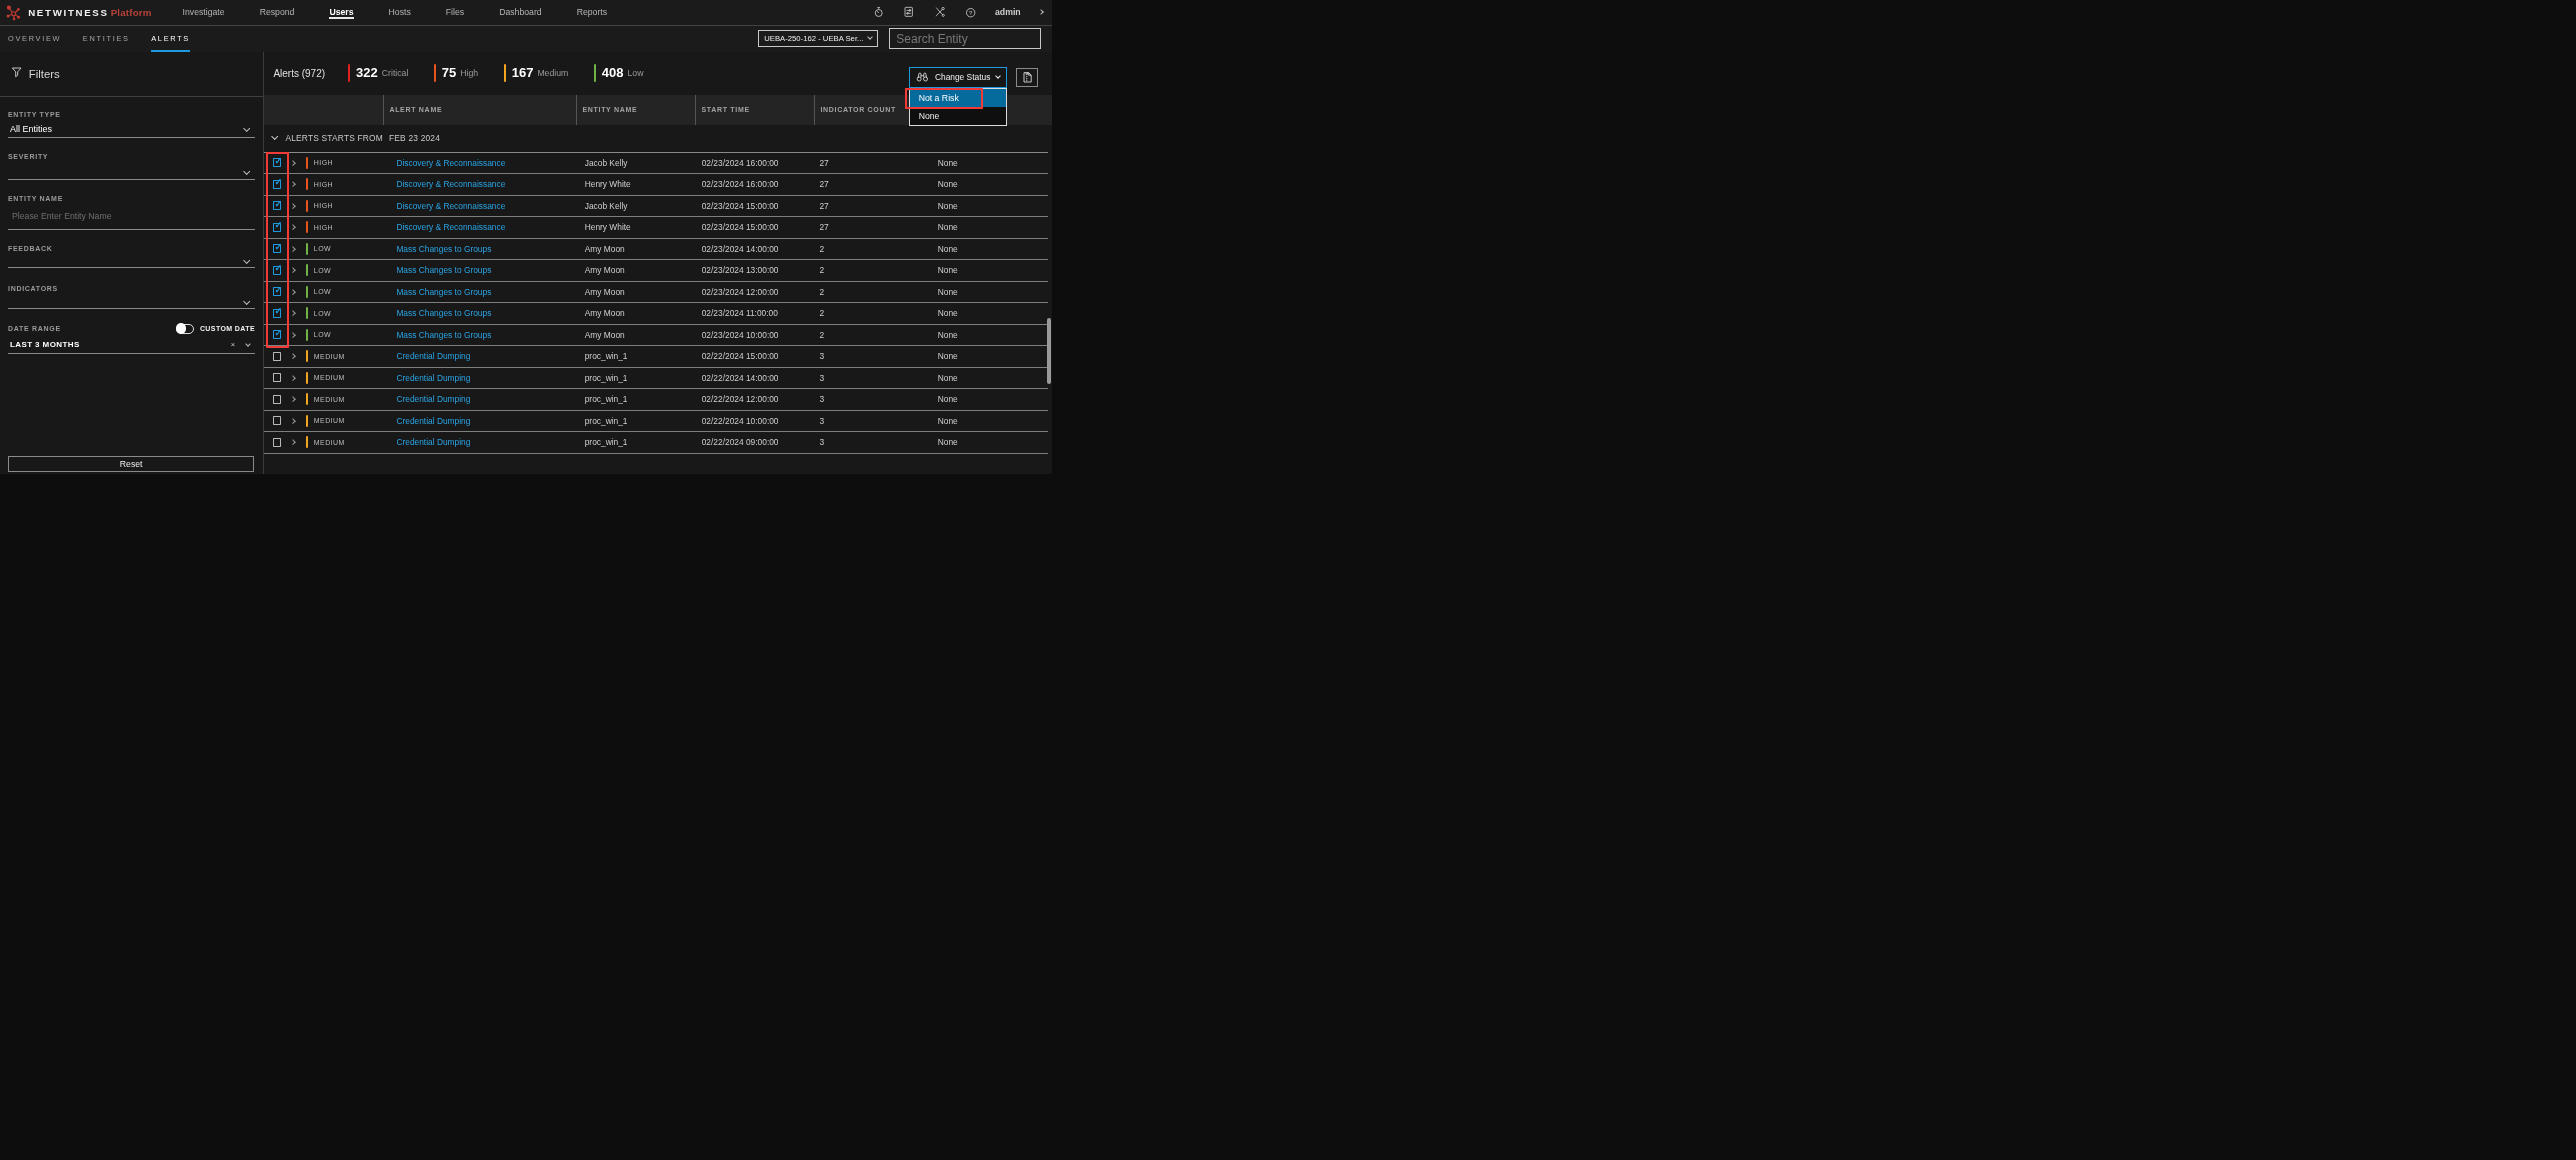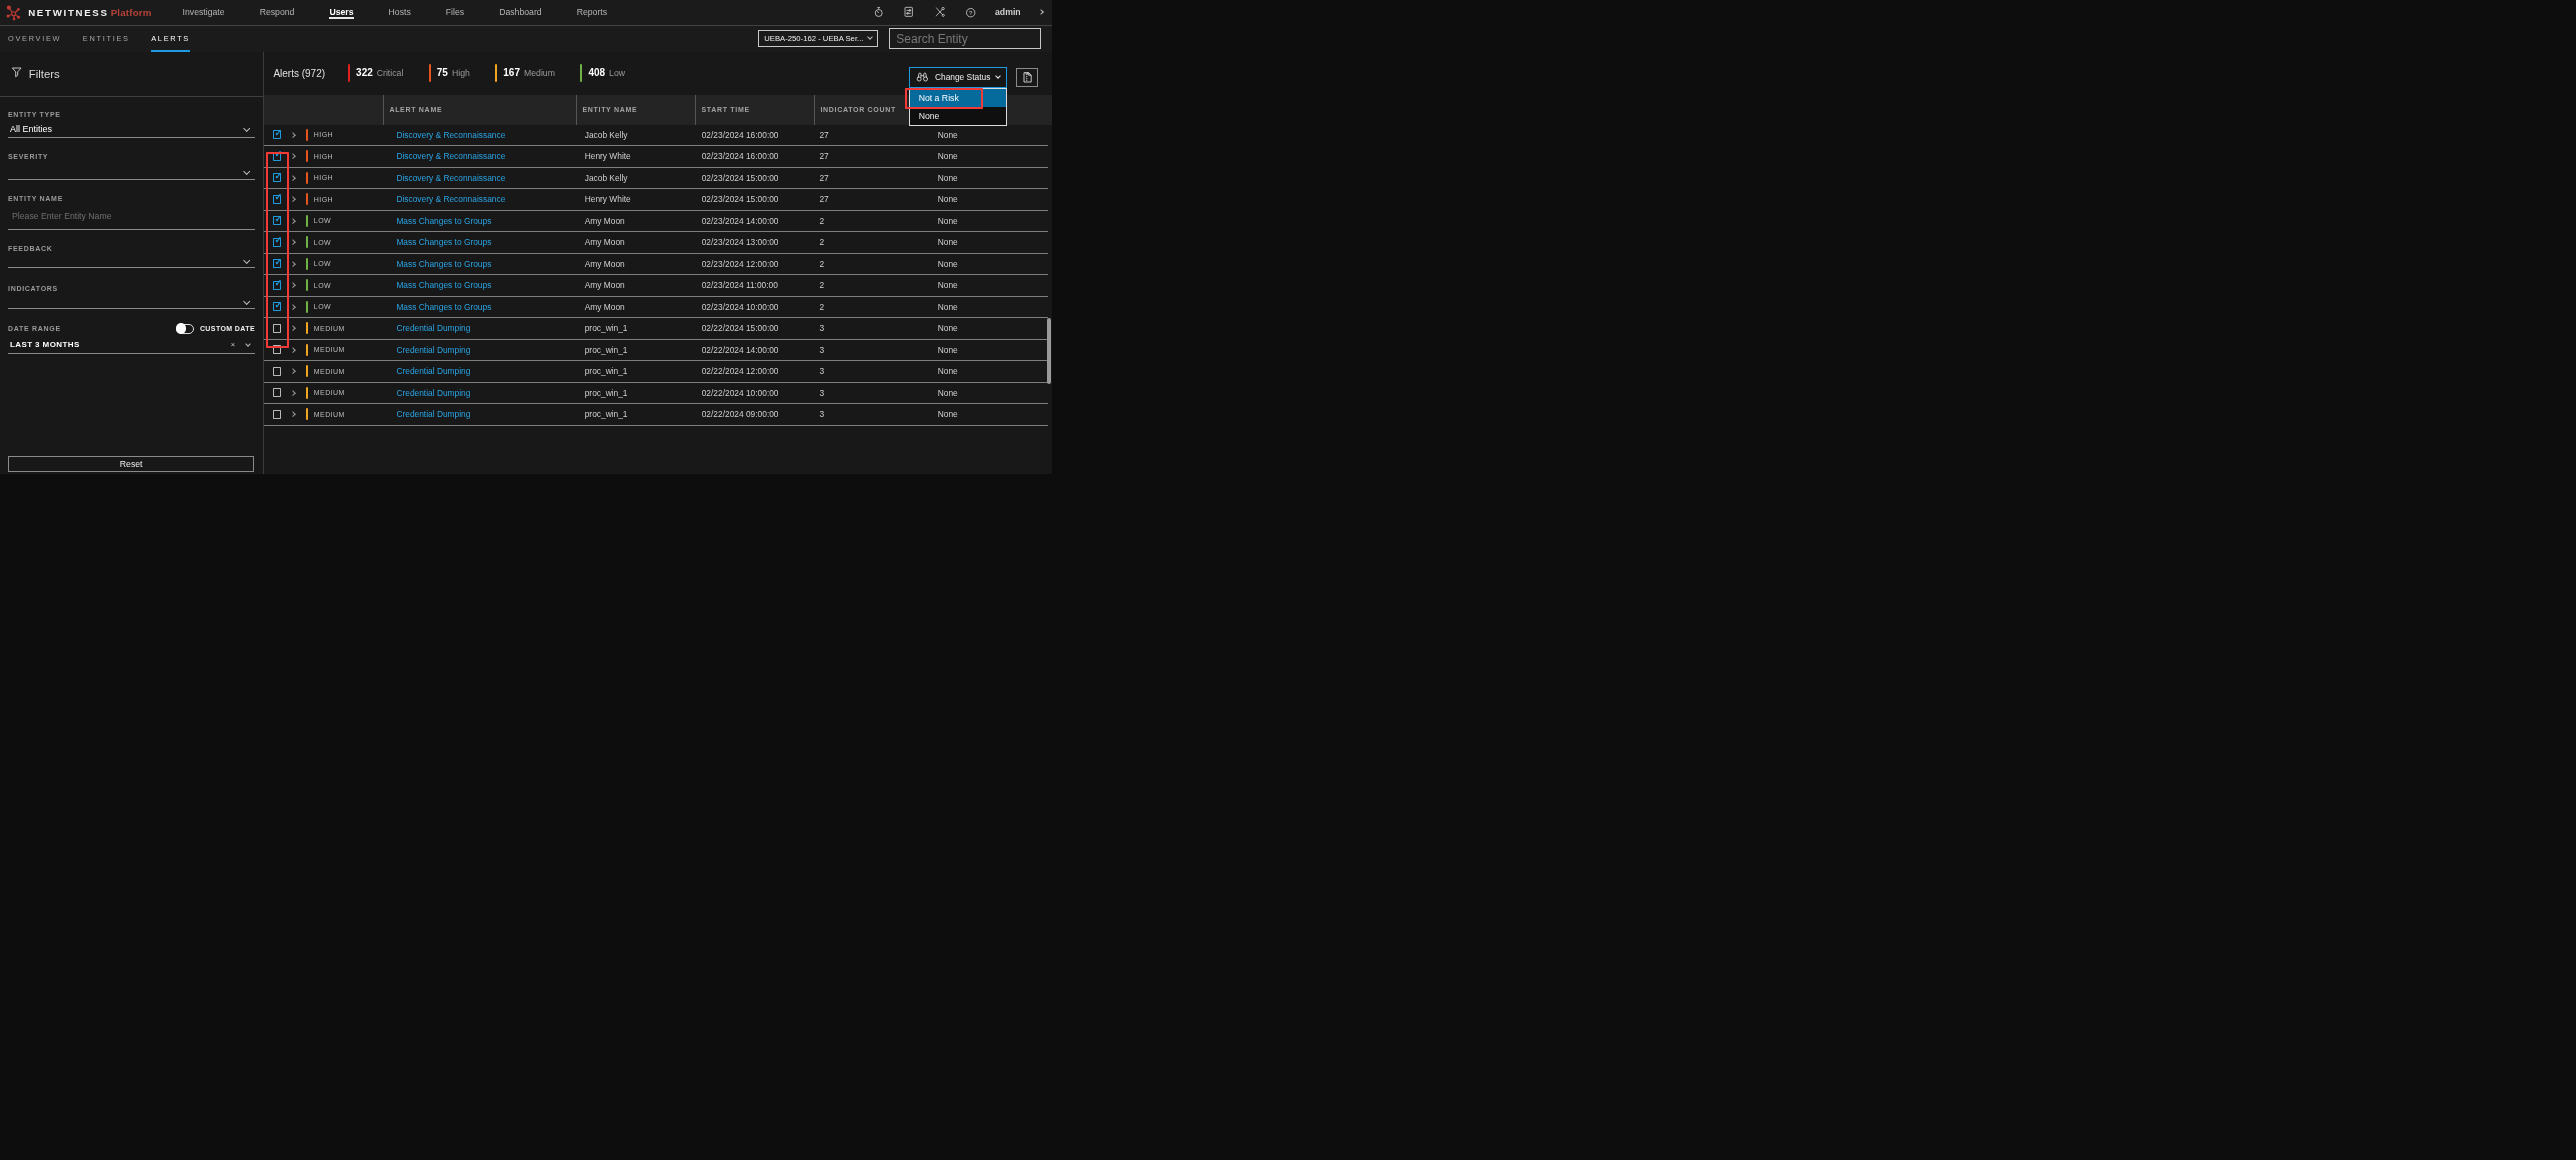--- a/index.html
+++ b/index.html
@@ -52,21 +52,21 @@
   .clear-x { margin-left:auto; font-size:7.4px; color:#cfcfcf; margin-right:10.7px; }
   .reset { position:absolute; left:8px; right:8.7px; bottom:2px; height:16px; background:transparent; border:0.7px solid #8a8a8a; color:#efefef; font-size:8.7px; font-family:"Liberation Sans", sans-serif; }
 
   
   .main { position:relative; flex:1; overflow:hidden; }
   .toolbar { height:43px; display:flex; align-items:center; padding-left:9.4px; }
   .alerts-title { font-size:10px; color:#e0e0e0; margin-right:23px; }
   .sev-summary { display:flex; align-items:center; gap:25.5px; }
   .sev-item { display:flex; align-items:center; }
   .sev-bar-lg { width:2px; height:17.4px; border-radius:1.3px; margin-right:6px; }
-  .sev-count { font-size:10px; font-weight:700; color:#ffffff; margin-right:4px; }
+  .sev-count { font-size:13px; font-weight:700; color:#ffffff; margin-right:4px; }
   .sev-name { font-size:8.7px; color:#9a9a9a; }
   .toolbar-right { position:absolute; top:15.4px; right:14px; display:flex; gap:8.7px; align-items:flex-start; z-index:10;justify-content:space-between; }
   .change-status { width:98px; height:21px; background:#161616; border:1px solid #1e9be0; color:#efefef; font-size:8.4px; display:flex; align-items:center; justify-content:center; gap:6px; font-family:"Liberation Sans", sans-serif; }
   .export-btn { width:22px; height:19.5px; margin-top:0.7px; background:transparent; border:0.7px solid #8a8a8a; display:flex; align-items:center; justify-content:center; }
 
   .thead { display:grid; grid-template-columns:119px 193px 119px 119px 119px 1fr; height:30px; background:#242424; }
   .th { display:flex; align-items:center; padding-left:5.4px; font-size:7px; font-weight:700; letter-spacing:0.7px; color:#a3a3a3; border-left:0.7px solid #555; }
   .th.first { border-left:none; }
 
   .rows-wrap { margin-right:4px; }
@@ -315,20 +315,24 @@
 
       <div class="thead" id="thead">
           <div class="th first"></div>
           <div class="th">ALERT NAME</div>
           <div class="th">ENTITY NAME</div>
           <div class="th">START TIME</div>
           <div class="th">INDICATOR COUNT</div>
           <div class="th"></div>
         </div>
       <div class="rows-wrap" id="tbody">
+          <div class="group-row">
+            <span class="group-chev"></span>
+            <span class="group-label"><span>ALERTS STARTS FROM</span><span class="gdate">FEB 23 2024</span></span>
+          </div>
           <div class="row">
             <div class="cell c-controls">
               <span class="checkbox checked"></span>
               <span class="row-chev"></span>
               <span class="sev-bar" style="background: rgb(232, 84, 30);"></span>
               <span class="sev-label">HIGH</span>
             </div>
             <div class="cell c-alert"><a class="alert-link" href="#">Discovery &amp; Reconnaissance</a></div>
             <div class="cell c-entity">Jacob Kelly</div>
             <div class="cell c-time">02/23/2024 16:00:00</div>

